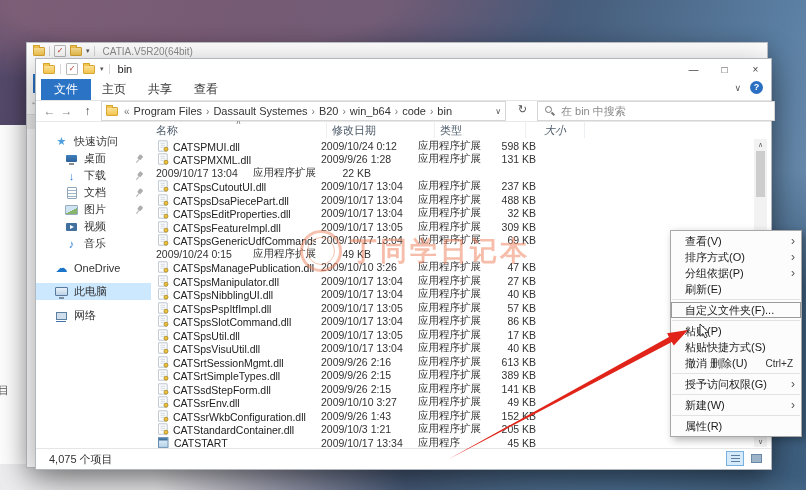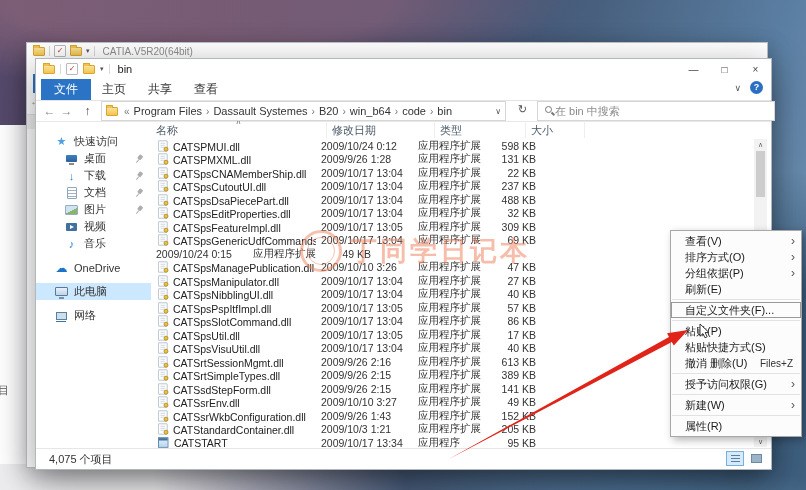--- a/index.html
+++ b/index.html
@@ -66,38 +66,38 @@
   .ribright{position:absolute;right:8px;top:22px;display:flex;gap:9px;align-items:center;}
   .expchev{font-size:9px;color:#555;}
   .navrow{position:absolute;left:0;top:41px;right:0;height:21px;border-bottom:1px solid #e8e8e8;display:flex;align-items:center;font-size:12px;color:#888;}
   .navbtn{width:17px;text-align:center;font-size:12px;}
   .navbtn.up{color:#444;}
   .addr{position:absolute;left:65px;top:1px;width:395px;height:18px;border:1px solid #d6d6d6;display:flex;align-items:center;gap:4px;padding:0 4px;background:#fff;}
   .addr .crumbs{display:flex;align-items:center;gap:2px;font-size:11px;color:#333;white-space:nowrap;overflow:hidden;flex:1;}
   .addr .crumbs .sep{color:#777;font-size:10px;padding:0 2px;}
   .addr .ddown{font-size:8px;color:#555;}
   .navtool{position:absolute;top:3px;font-size:11px;color:#555;}
-  .searchbox{position:absolute;left:501px;top:1px;width:222px;height:18px;border:1px solid #d6d6d6;display:flex;align-items:center;padding:0 7px;background:#fff;}
+  .searchbox{position:absolute;left:501px;top:1px;width:222px;height:18px;border:1px solid #d6d6d6;display:flex;align-items:center;gap:6px;padding:0 7px;background:#fff;}
   .searchbox .ph{font-size:11px;color:#8a8a8a;white-space:nowrap;}
   .wbody{position:absolute;left:0;top:62px;right:0;bottom:20px;display:flex;}
   
   .sidebar{width:115px;flex:none;padding-top:12px;overflow:hidden;}
   .sitem{display:flex;align-items:center;gap:6px;height:17px;padding-left:19px;font-size:11px;color:#333;white-space:nowrap;}
   .sitem.child{padding-left:29px;}
   .sitem.gap{margin-top:7px;align-items:center;}
   .sitem.sel{background:#cce8ff;}
   .sitem .pin{margin-left:auto;margin-right:8px;}
   
   .listarea{flex:1;position:relative;overflow:hidden;}
   .lheader{position:absolute;left:0;top:0;right:0;height:17px;display:flex;font-size:11px;color:#4c5a68;}
   .hcell{padding:2px 5px 0;border-right:1px solid #eceff2;position:relative;}
   .h-name{width:165px;}
   .h-date{width:97px;}
   .h-type{width:80px;}
-  .h-size{width:48px;text-align:left;}
+  .h-size{width:48px;text-align:center;font-style:italic;}
   .sortcaret{position:absolute;left:50%;top:-4px;transform:translateX(-50%);font-size:8px;color:#777;}
   .rows{position:absolute;left:0;top:18px;right:0;}
   .frow{display:flex;height:13.5px;align-items:center;font-size:10.5px;color:#222;}
   .c{padding:0 5px;white-space:nowrap;overflow:hidden;}
   .c-name{width:165px;display:flex;align-items:flex-end;gap:5px;box-sizing:border-box;padding-left:7px;}
   .c-name .fi-dll{transform:scale(.8);transform-origin:left center;margin-right:-2px;}
   .c-name .fi-exe{transform:scale(.8);transform-origin:left center;margin-right:-2px;}
   .c-date{width:97px;box-sizing:border-box;color:#333;}
   .c-type{width:80px;box-sizing:border-box;color:#333;}
   .c-size{width:48px;box-sizing:border-box;text-align:right;color:#333;}
@@ -285,24 +285,20 @@
             <div class="frow">
       <span class="c c-name">
                 <span class="fic fi-dll"></span>
                 <span class="fname">CATSPMXML.dll</span>
               </span>
       <span class="c c-date">2009/9/26 1:28</span>
       <span class="c c-type">应用程序扩展</span>
       <span class="c c-size">131 KB</span>
     </div>
             <div class="frow">
-      <span class="c c-name">
-                <span class="fic fi-dll"></span>
-                <span class="fname">CATSpsCNAMemberShip.dll</span>
-              </span>
       <span class="c c-date">2009/10/17 13:04</span>
       <span class="c c-type">应用程序扩展</span>
       <span class="c c-size">22 KB</span>
     </div>
             <div class="frow">
       <span class="c c-name">
                 <span class="fic fi-dll"></span>
                 <span class="fname">CATSpsCutoutUI.dll</span>
               </span>
       <span class="c c-date">2009/10/17 13:04</span>
@@ -467,21 +463,21 @@
       <span class="c c-type">应用程序扩展</span>
       <span class="c c-size">205 KB</span>
     </div>
             <div class="frow">
       <span class="c c-name">
                 <span class="fic fi-exe"></span>
                 <span class="fname">CATSTART</span>
               </span>
       <span class="c c-date">2009/10/17 13:34</span>
       <span class="c c-type">应用程序</span>
-      <span class="c c-size">95 KB</span>
+      <span class="c c-size">45 KB</span>
     </div>
           </div>
         <div class="vscroll">
           <span class="varrow">∧</span>
           <span class="vthumb"></span>
           <span class="vspace"></span>
           <span class="varrow">∨</span>
         </div>
       </div>
     </div>
@@ -533,21 +529,21 @@
       <div class="mitem">
       <span class="lbl">粘贴(P)</span>
 
     </div>
       <div class="mitem">
       <span class="lbl">粘贴快捷方式(S)</span>
 
     </div>
       <div class="mitem">
       <span class="lbl">撤消 删除(U)</span>
-      <span class="sc">Files+Z</span>
+      <span class="sc">Ctrl+Z</span>
 
     </div>
       <div class="msep"></div>
       <div class="mitem">
       <span class="lbl">授予访问权限(G)</span>
 
       <span class="sub">›</span>
     </div>
       <div class="msep"></div>
       <div class="mitem">

